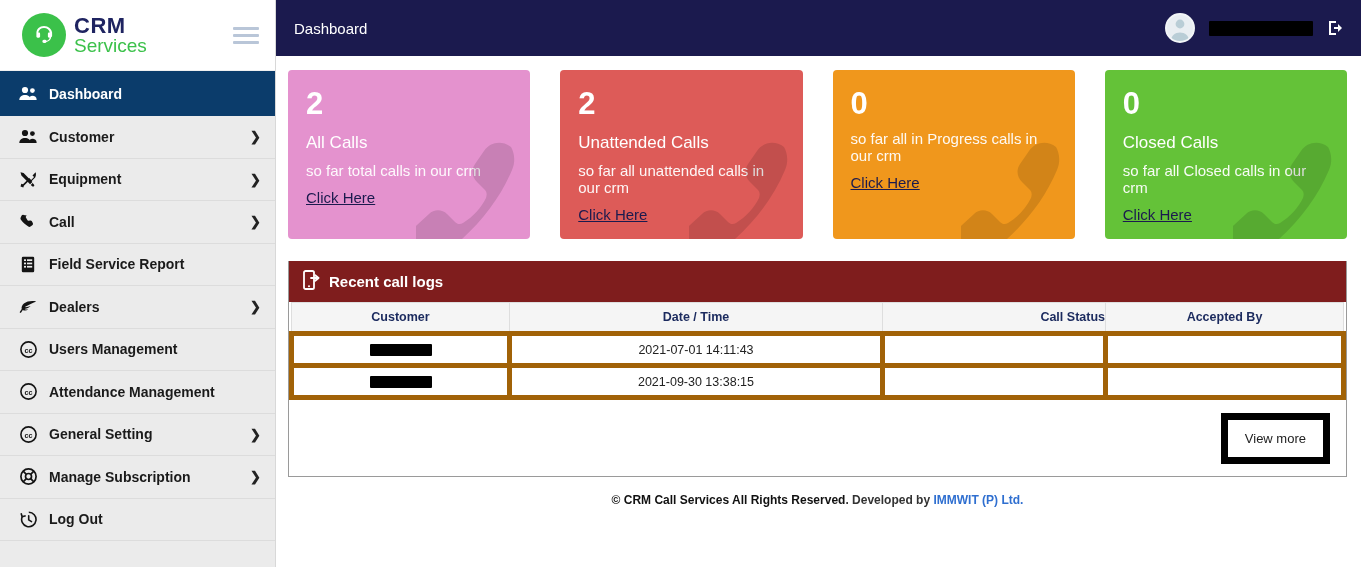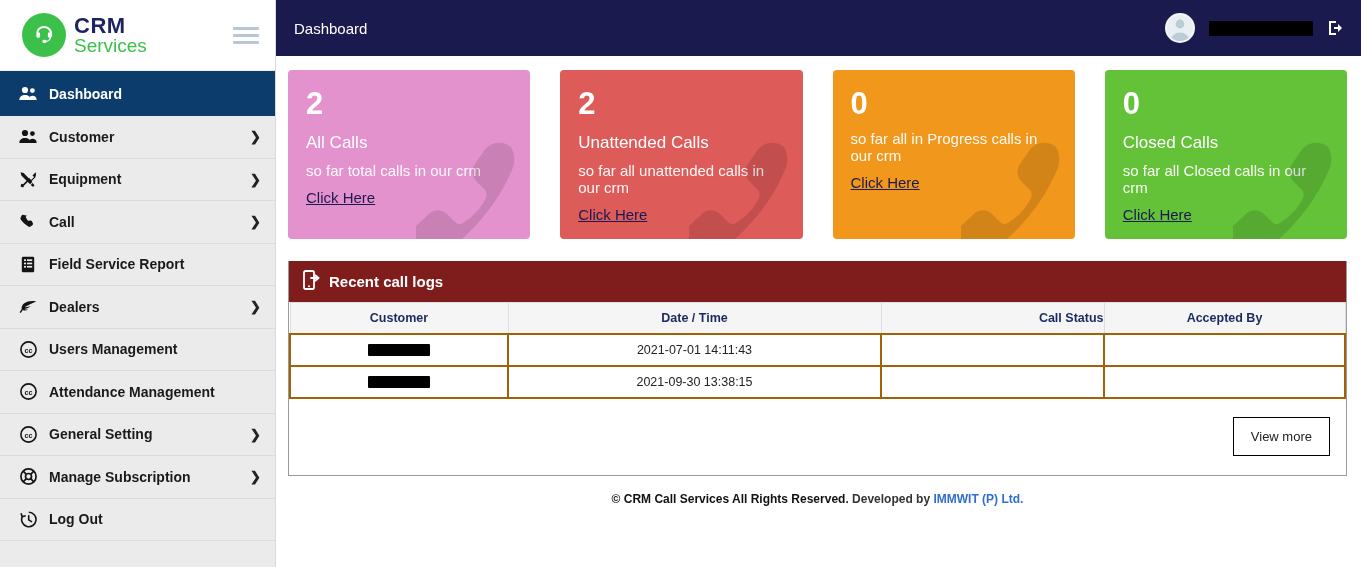--- a/index.html
+++ b/index.html
@@ -128,31 +128,31 @@
     background: #7f1d1d; height: 41px; color: #fff;
     display: flex; align-items: center; gap: 8px;
     padding: 12px 14px; font-size: 15px; font-weight: bold;
   }
   table { width: 100%; border-collapse: collapse; table-layout: fixed; }
   th {
     background: #f5f5f5; color: #1b2a5e; font-size: 12.5px; font-weight: bold;
     height: 31px; border: 1px solid #dedede; text-align: center;
   }
   td {
-    height: 32px; border: 2px solid #a16207; text-align: center;
+    height: 32px; border: 5px solid #a16207; text-align: center;
     font-size: 12.5px; color: #222;
   }
   .redact-cell {
     display: inline-block; height: 12px; width: 62px;
     background: #000; border-radius: 1px; vertical-align: middle;
   }
   .panel-foot { height: 76px; display: flex; align-items: center;
     justify-content: flex-end; padding: 0 16px; background: #fff; }
   .btn-viewmore {
-    border: 1px solid #000000; background: #fff; color: #222;
+    border: 7px solid #000000; background: #fff; color: #222;
     font-size: 13px; padding: 11px 17px; cursor: pointer;
     font-family: "Liberation Sans", sans-serif;
   }
   .footer {
     text-align: center; font-size: 12px; color: #333;
     padding: 16px 0 0 0;
     font-weight: bold;
   }
   .footer b { color: #111; }
   .footer a { color: #2f6fd0; text-decoration: none; cursor: pointer; }

